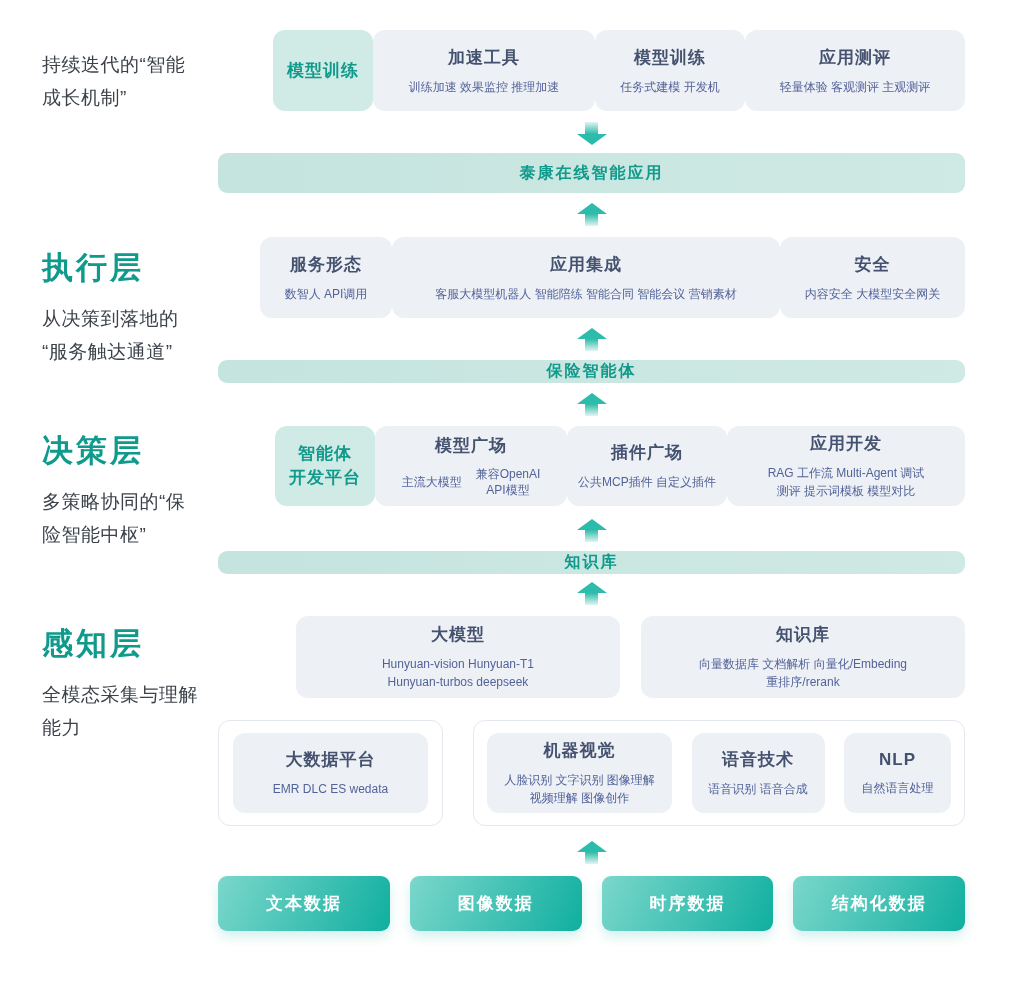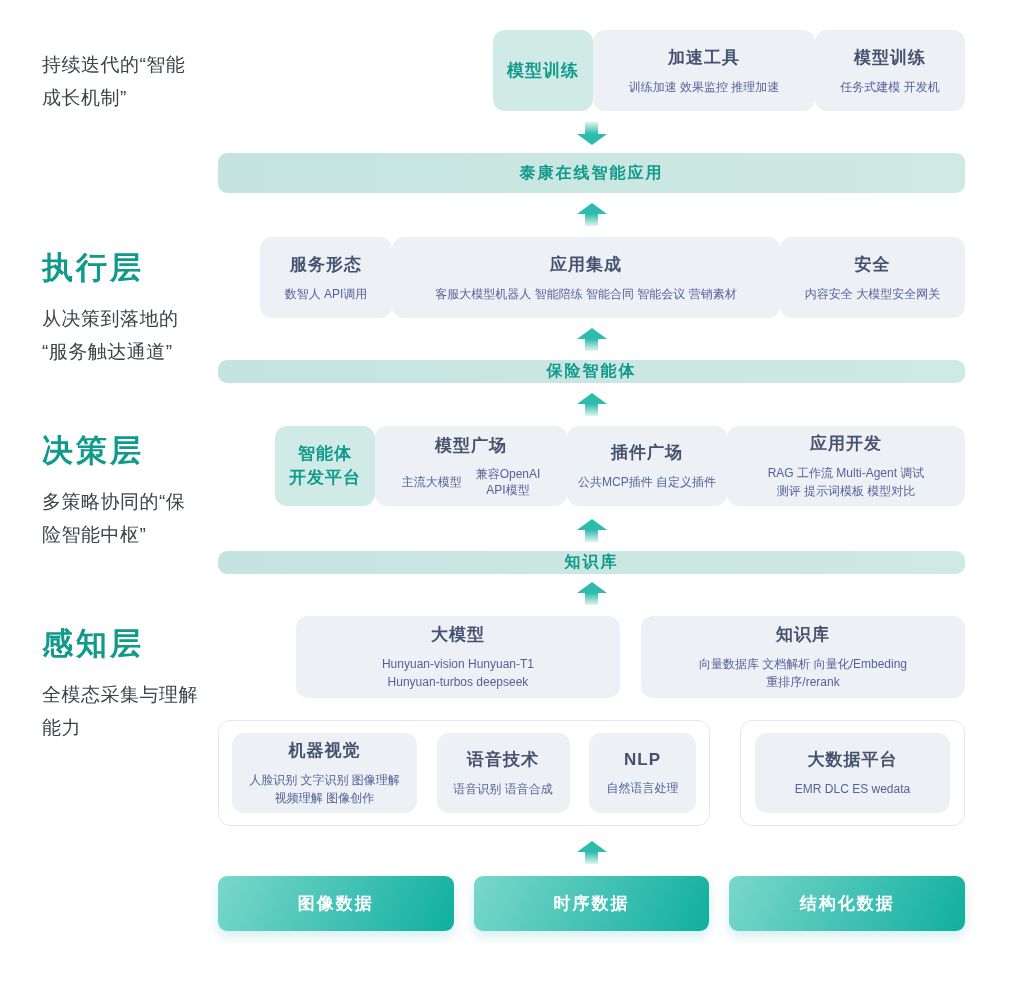--- a/index.html
+++ b/index.html
@@ -103,20 +103,24 @@
           <span>模型训练</span>
         </div>
         <div class="card w222">
           <div class="card-title">加速工具</div>
           <div class="card-sub">训练加速 效果监控 推理加速</div>
         </div>
         <div class="card w150">
           <div class="card-title">模型训练</div>
           <div class="card-sub">任务式建模 开发机</div>
         </div>
+        <div class="card w220">
+          <div class="card-title">应用测评</div>
+          <div class="card-sub">轻量体验 客观测评 主观测评</div>
+        </div>
       </div>
       <div class="arrow down">
           <i class="stem"></i>
           <i class="head"></i>
         </div>
       <div class="banner">
         <span>泰康在线智能应用</span>
       </div>
     </div>
   </section>
@@ -222,49 +226,50 @@
         </div>
         <div class="card half">
           <div class="card-title">知识库</div>
           <div class="card-sub">
             <span>向量数据库 文档解析 向量化/Embeding</span><br>
             <span>重排序/rerank</span>
           </div>
         </div>
       </div>
       <div class="row2">
+        <div class="group group2">
+          <div class="card w195">
+            <div class="card-title">大数据平台</div>
+            <div class="card-sub">EMR DLC ES wedata</div>
+          </div>
+        </div>
         <div class="group group1">
           <div class="card w185">
             <div class="card-title">机器视觉</div>
             <div class="card-sub">
               <span>人脸识别 文字识别 图像理解</span><br>
               <span>视频理解 图像创作</span>
             </div>
           </div>
           <div class="card w133">
             <div class="card-title">语音技术</div>
             <div class="card-sub">语音识别 语音合成</div>
           </div>
           <div class="card w107">
             <div class="card-title">NLP</div>
             <div class="card-sub">自然语言处理</div>
           </div>
         </div>
-        <div class="group group2">
-          <div class="card w195">
-            <div class="card-title">大数据平台</div>
-            <div class="card-sub">EMR DLC ES wedata</div>
-          </div>
-        </div>
       </div>
       <div class="arrow up arrow-b">
           <i class="stem"></i>
           <i class="head"></i>
         </div>
       <div class="btn-row">
+        <div class="data-btn">文本数据</div>
         <div class="data-btn">图像数据</div>
         <div class="data-btn">时序数据</div>
         <div class="data-btn">结构化数据</div>
       </div>
     </div>
   </section>
 
 </div>
 
 </body></html>

